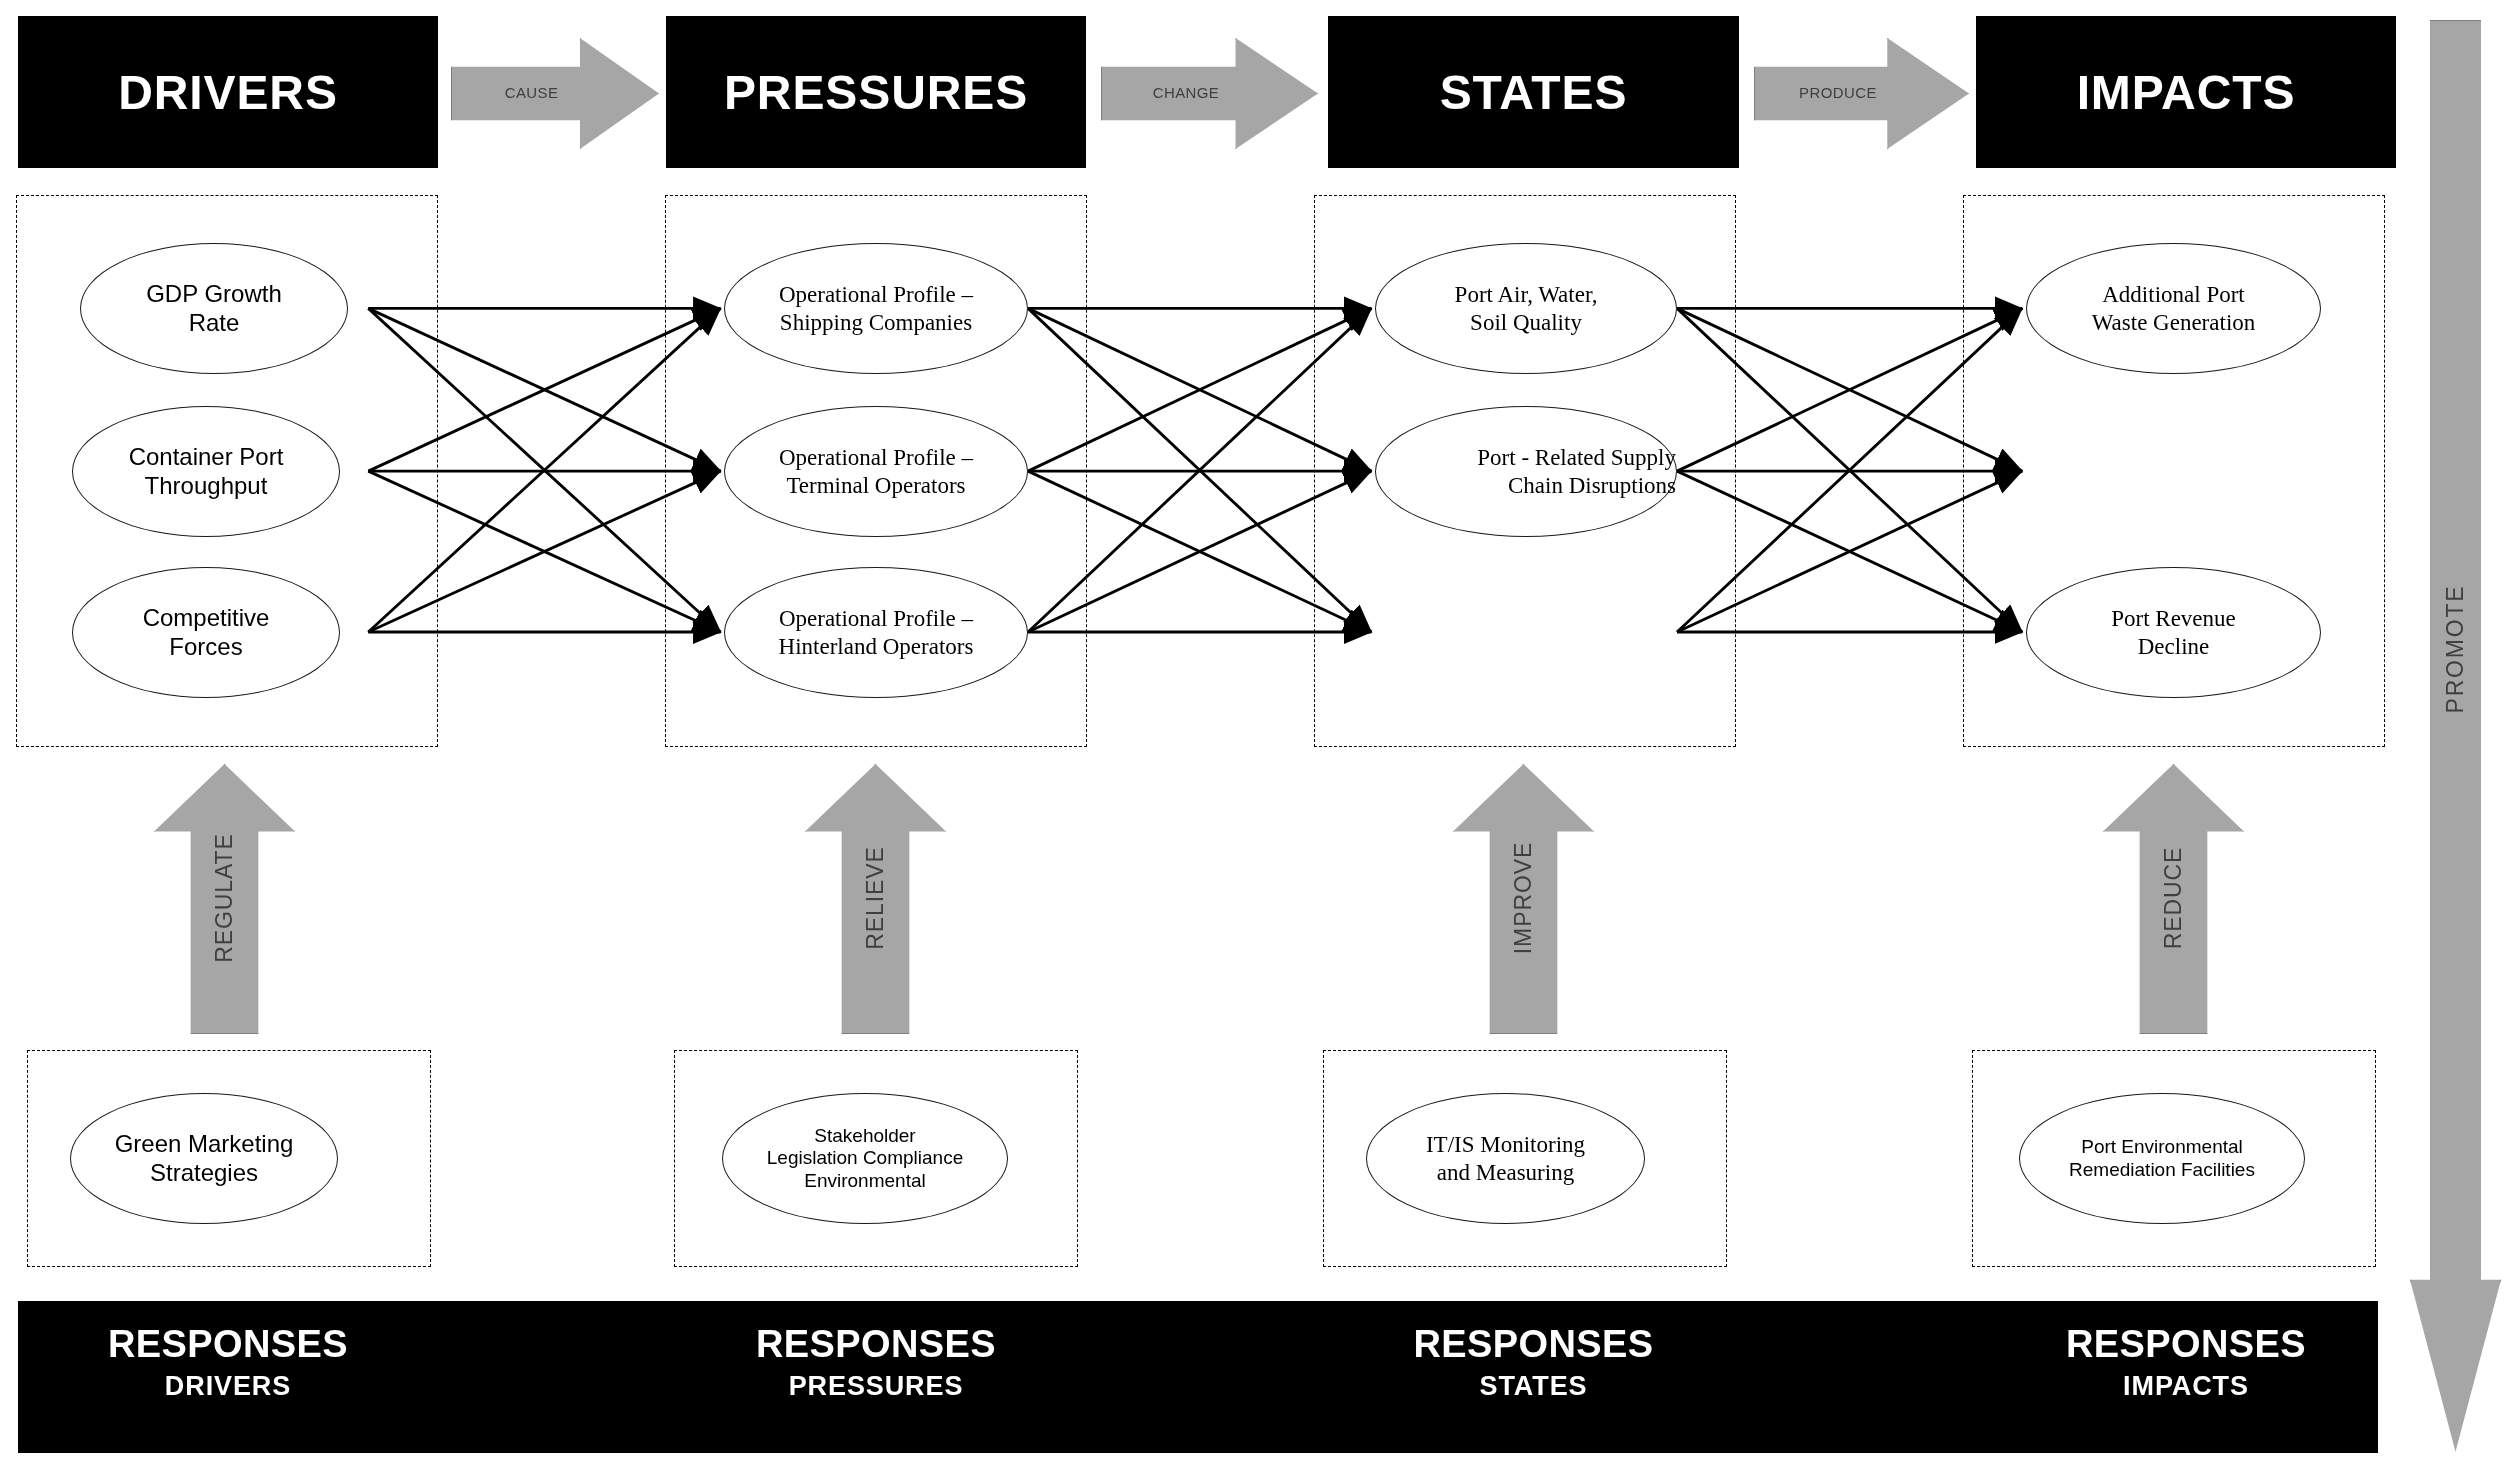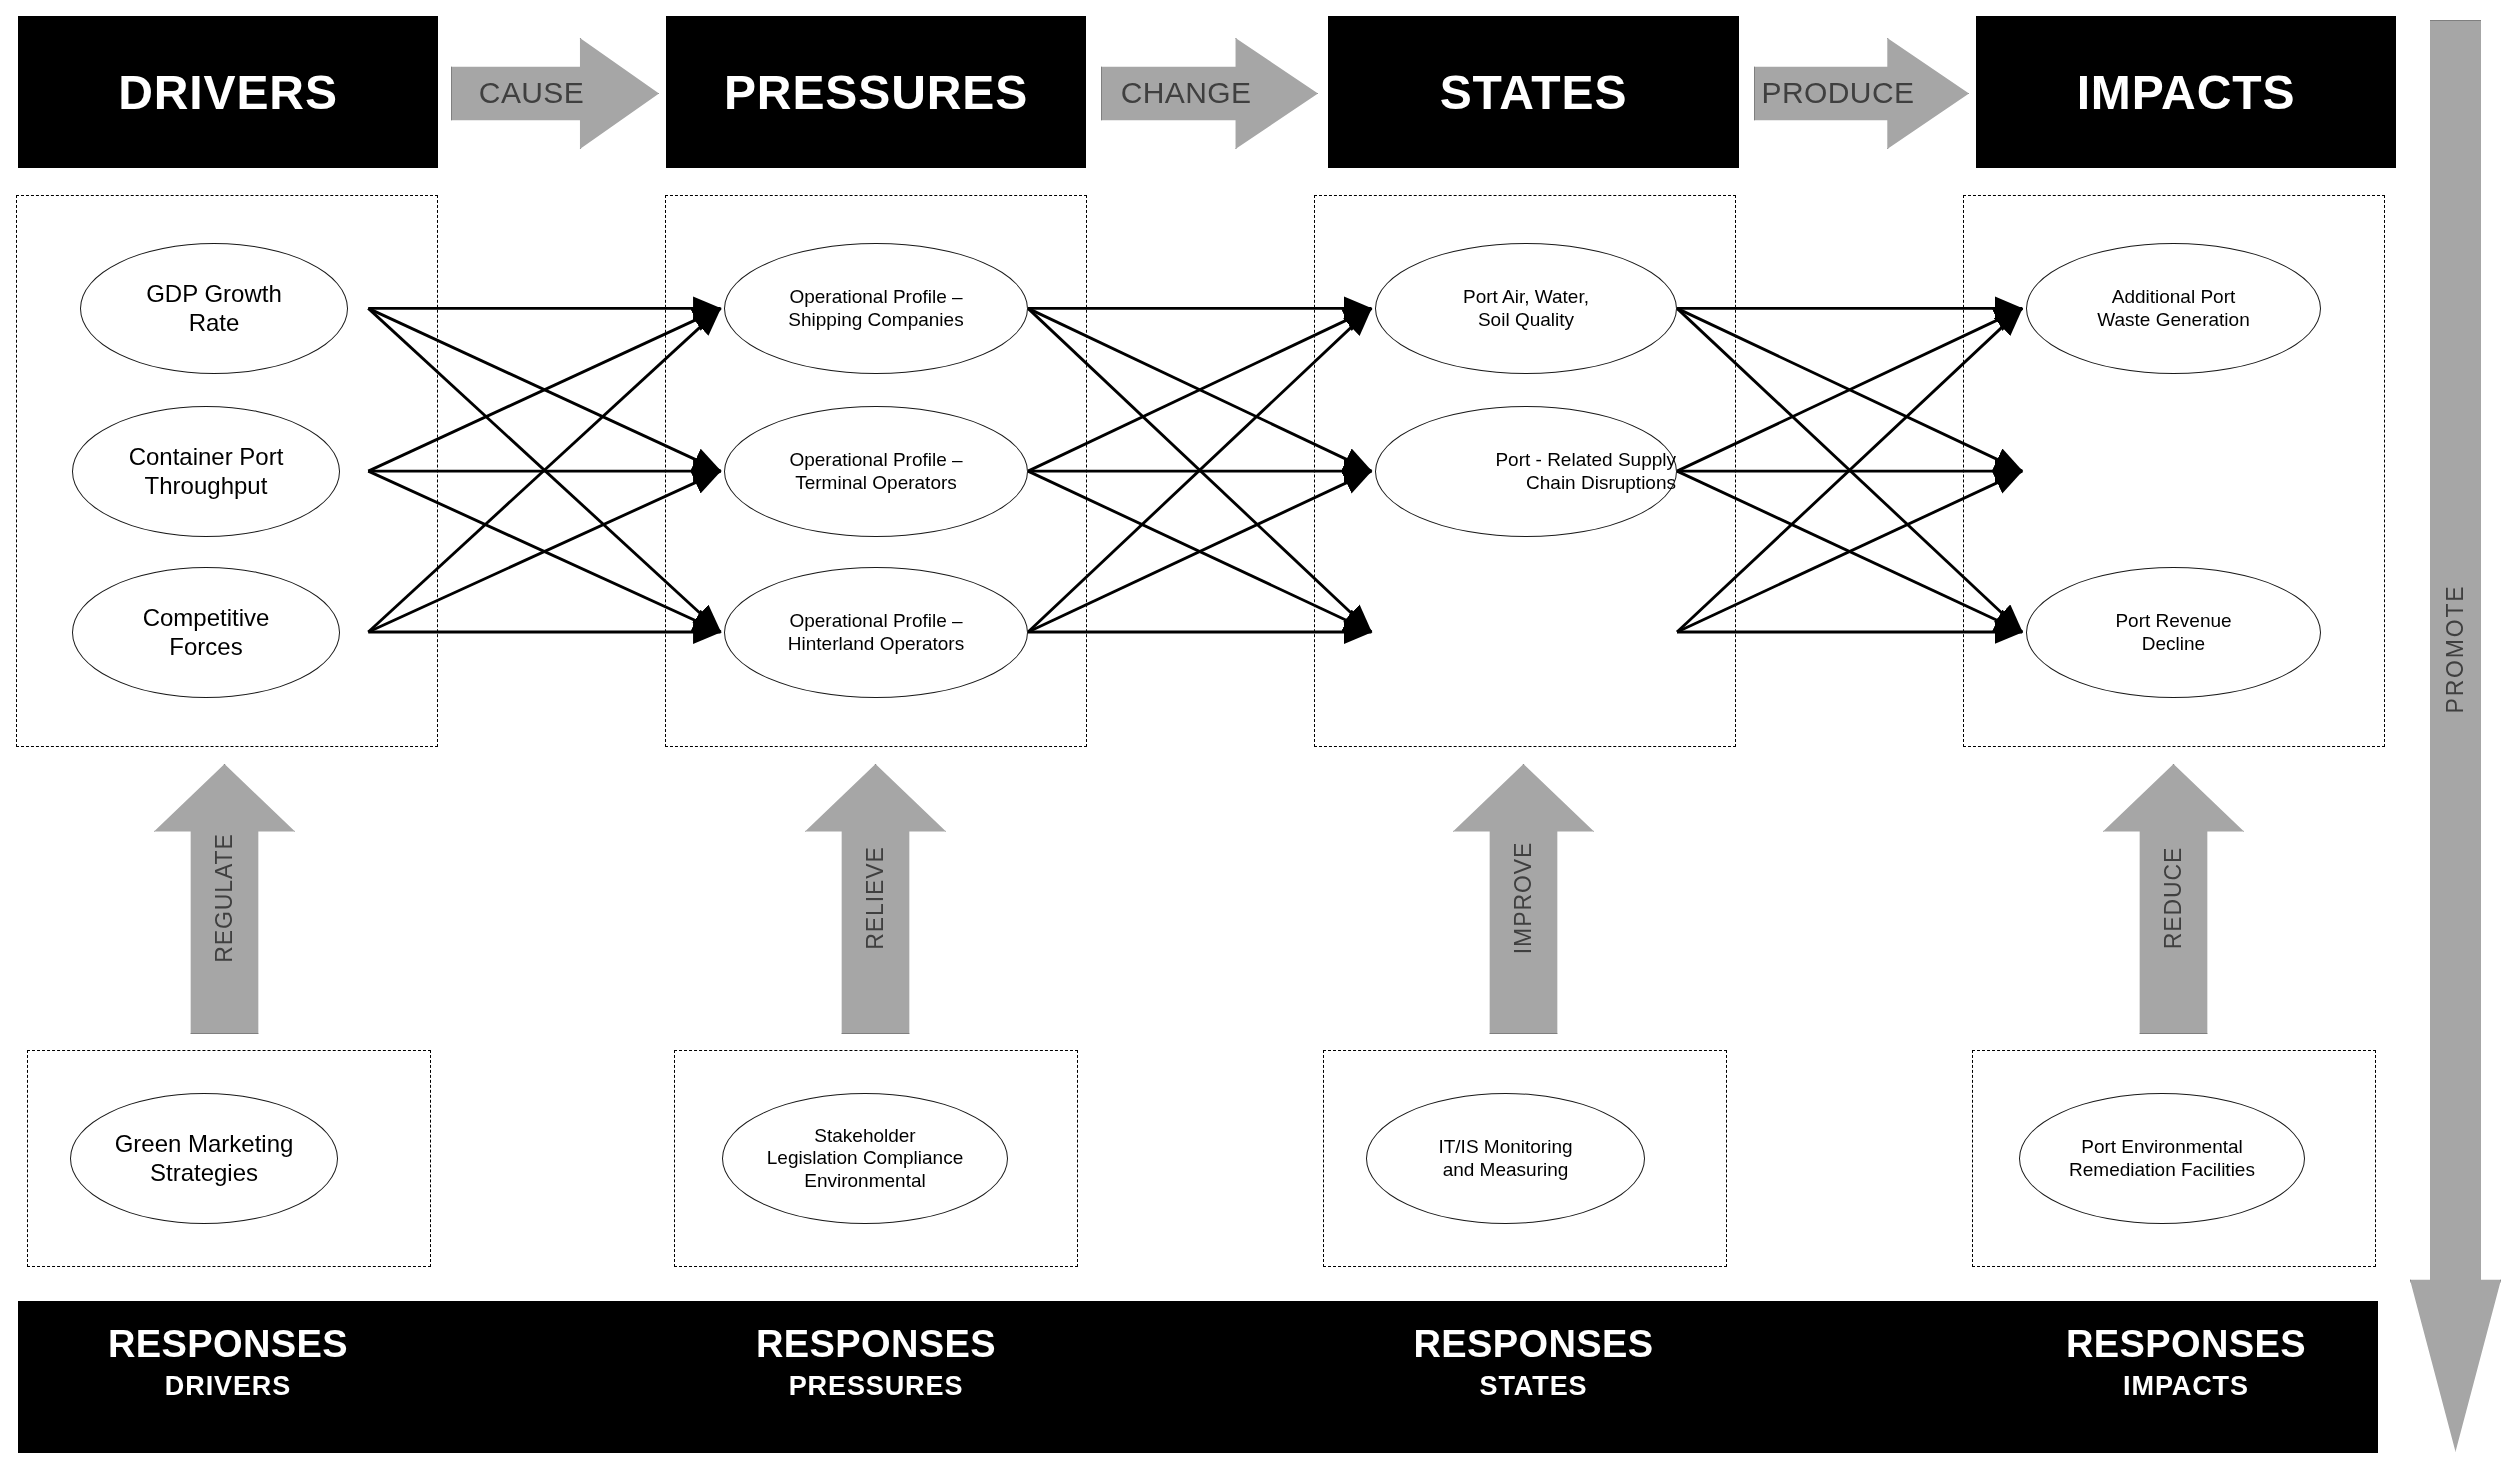--- a/index.html
+++ b/index.html
@@ -11,32 +11,32 @@
   .hdr{position:absolute;background:#000;color:#fff;display:flex;
        align-items:center;justify-content:center;font-weight:bold;
        letter-spacing:0.9px;}
   .hdr span{font-size:48px;}
 
   
   .harrow{position:absolute;display:flex;align-items:center;justify-content:center;}
   .harrow .shape{position:absolute;left:0;top:0;width:100%;height:100%;
       background:#a6a6a6;border:0.9px solid #7f7f7f;
       clip-path:polygon(0% 26%,62% 26%,62% 0%,100% 50%,62% 100%,62% 74%,0% 74%);}
-  .harrow .lbl{position:relative;font-size:30px;color:#3f3f3f;
+  .harrow .lbl{position:relative;font-size:15px;color:#3f3f3f;
       letter-spacing:0.4px;padding-right:45px;white-space:nowrap;}
 
   
   .dashbox{position:absolute;border:1.8px dashed #000;background:transparent;}
 
   
   .node{position:absolute;border:1.8px solid #1a1a1a;border-radius:50%;
         background:#fff;display:flex;align-items:center;justify-content:center;
         text-align:center;line-height:1.18;box-sizing:border-box;z-index:5;}
   .node .t{font-size:24px;white-space:pre-line;}
-  .node.small .t{font-size:19px;}
+  .node.small .t{font-size:23px;font-family:Liberation Serif, serif;}
   .node.tiny .t{font-size:19px;}
   .node.resp{border-width:1.8px;}
 
   
   #edges{position:absolute;left:0;top:0;width:2512px;height:1466px;z-index:3;}
 
   
   .varrow{position:absolute;}
   .varrow .shape{position:absolute;left:0;top:0;width:100%;height:100%;
       background:#a6a6a6;border:0.9px solid #7f7f7f;

